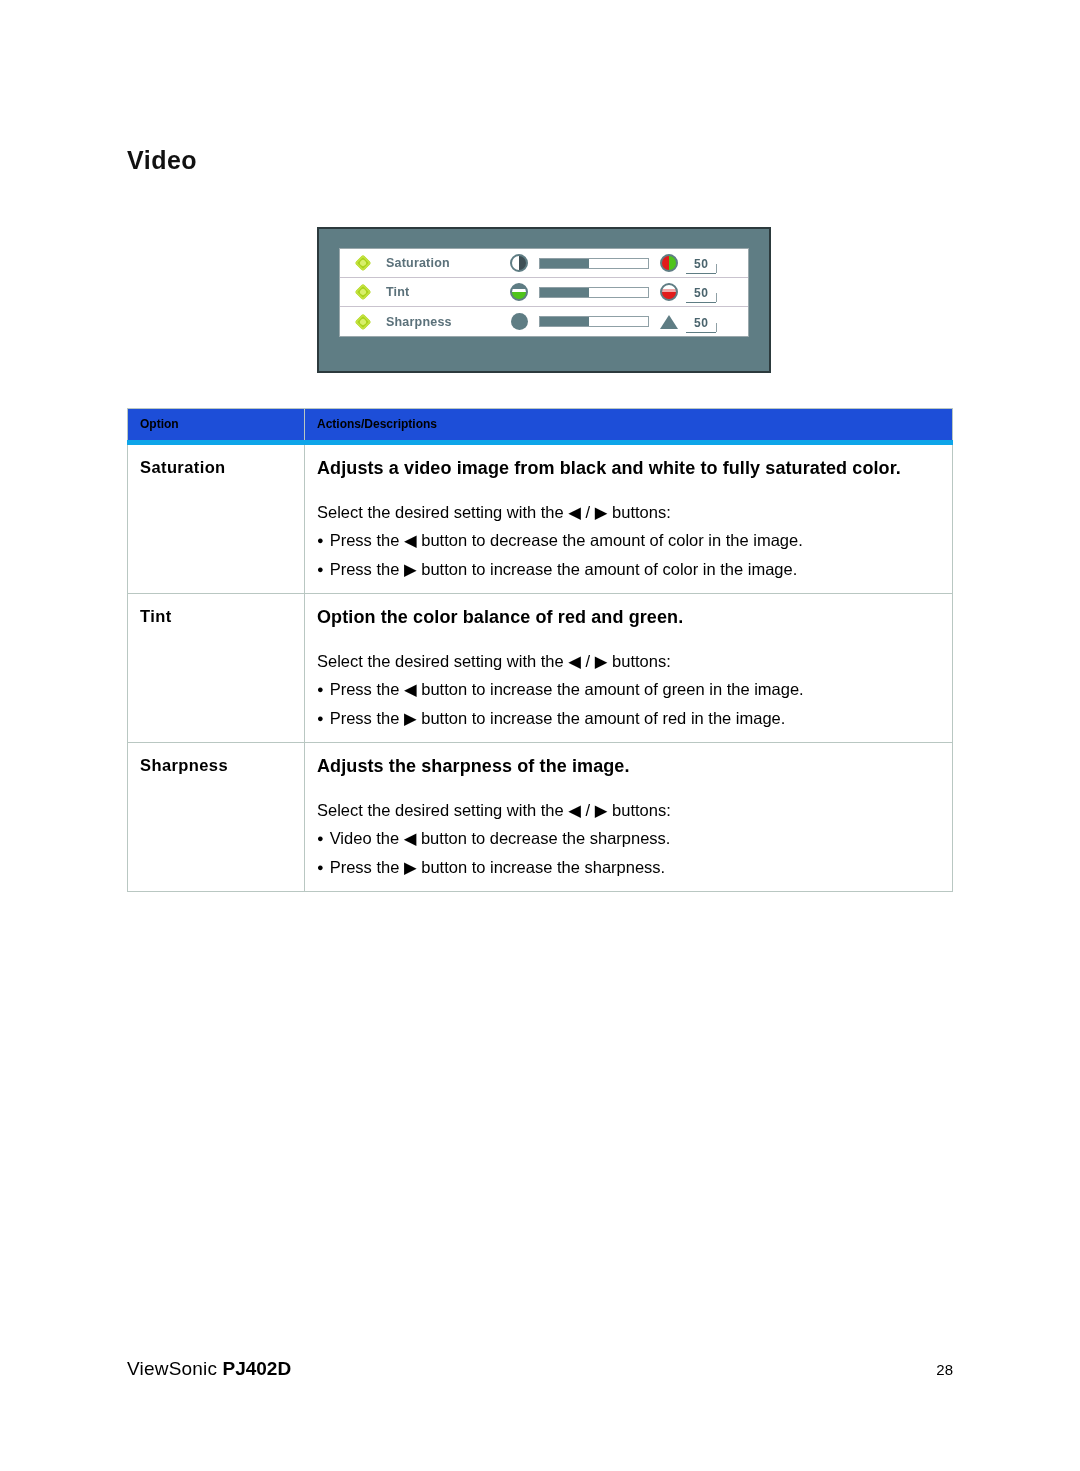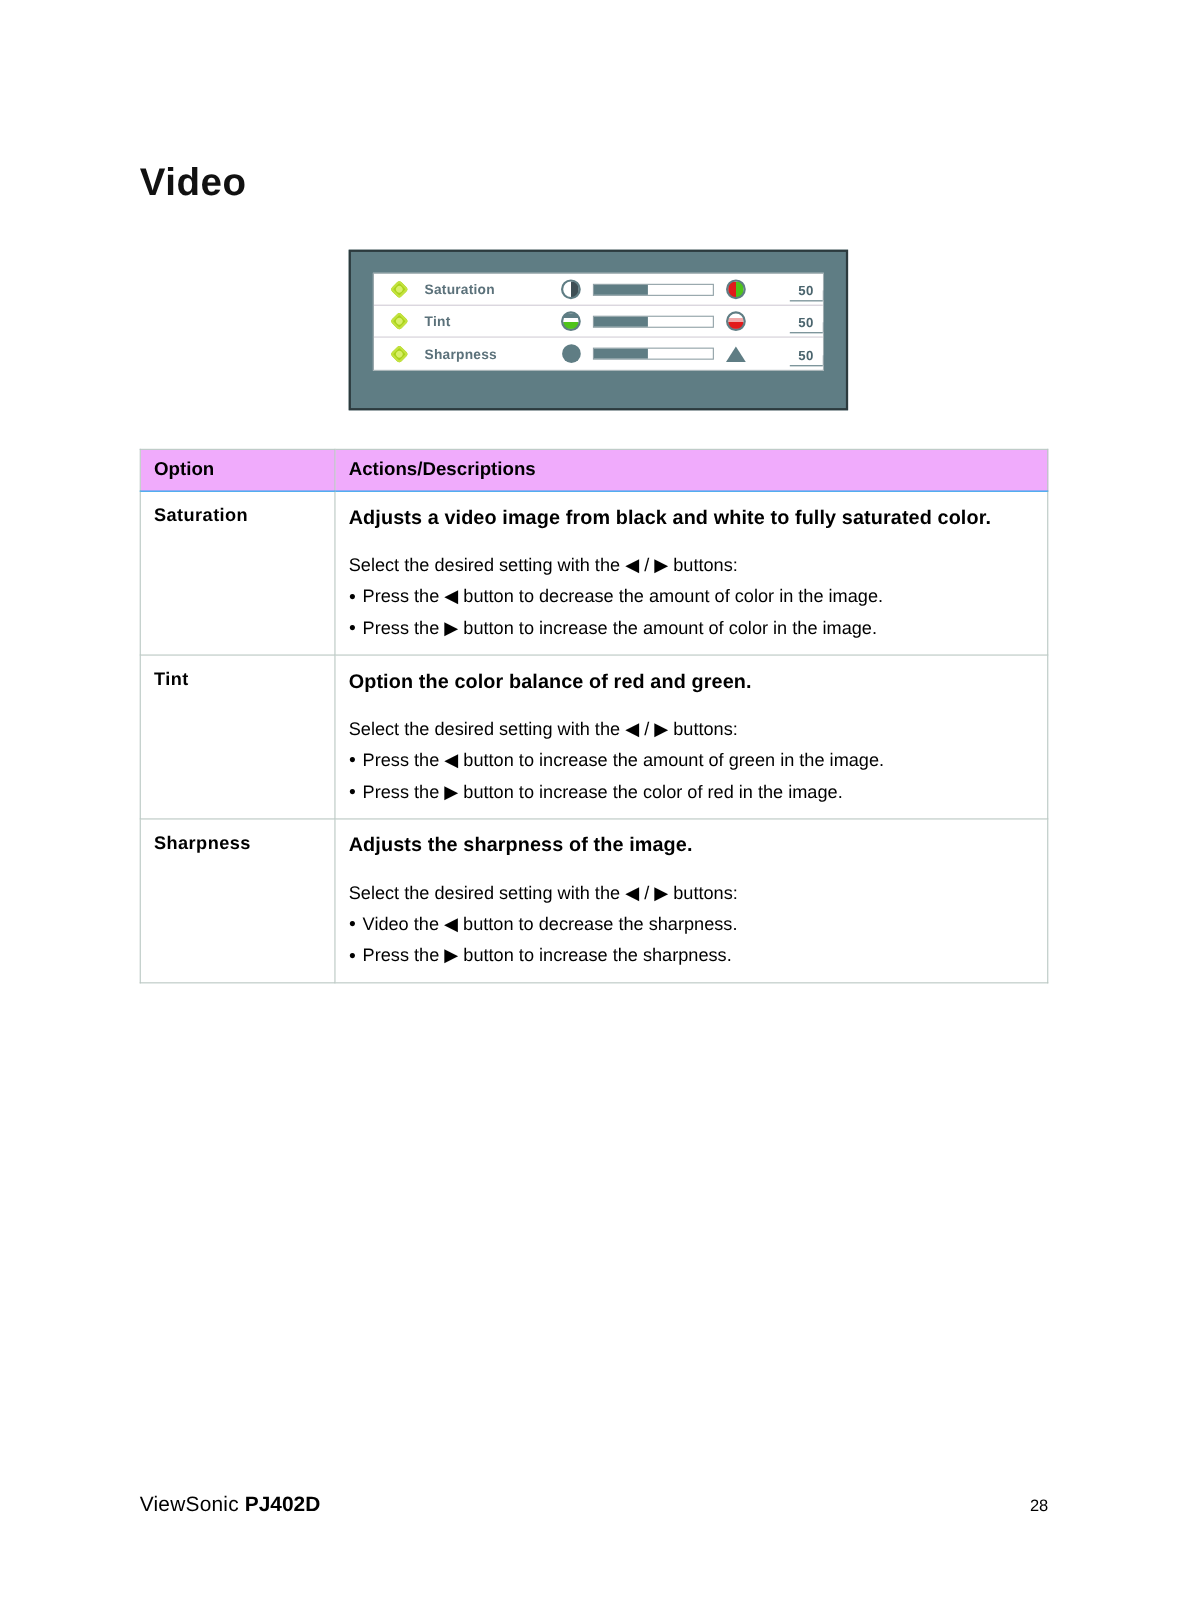--- a/index.html
+++ b/index.html
@@ -14,21 +14,21 @@
     font-family: "Liberation Sans", sans-serif;
     color: #000000;
     overflow: hidden;
   }
 
   
   .page-title {
     position: absolute;
     left: 127px;
     top: 146px;
-    font-size: 35px;
+    font-size: 25px;
     font-weight: bold;
     letter-spacing: 0.5px;
     color: #111111;
   }
 
   
   .osd-figure {
     position: absolute;
     left: 317px;
     top: 227px;
@@ -155,21 +155,21 @@
   .osd-slider-fill {
     position: absolute;
     left: 0; top: 0; bottom: 0;
     background: #5f7d84;
   }
 
   .osd-value-cell {
     width: 62px;
     flex: none;
     display: flex;
-    justify-content: flex-end;
+    justify-content: flex-start;
     align-items: flex-end;
     height: 100%;
     padding-bottom: 3px;
     box-sizing: border-box;
   }
   .osd-value-box {
     position: relative;
     padding: 0 8px 2px 8px;
     border-bottom: 1px solid #5f7d84;
     font-size: 12px;
@@ -195,25 +195,25 @@
     width: 826px;
     border-collapse: collapse;
     table-layout: fixed;
   }
   .opt-table th, .opt-table td {
     border: 1px solid #b9c7c2;
     vertical-align: top;
     text-align: left;
   }
   .opt-table thead th {
-    background: #f0abfc;
-    font-size: 17px;
+    background: #1d4ed8;
+    font-size: 12px;
     font-weight: bold;
     padding: 8px 12px 9px 12px;
-    border-bottom: 1px solid #0ea5e9;
+    border-bottom: 5px solid #0ea5e9;
   }
   .col-option { width: 152px; }
   .opt-table tbody td {
     padding: 8px 12px 10px 12px;
     font-size: 16.5px;
     line-height: 1.72;
   }
   .opt-name {
     font-weight: bold;
     font-size: 17px;
@@ -337,21 +337,21 @@
         <span class="desc-line bulleted">Press the ◀ button to decrease the amount of color in the image.</span>
         <span class="desc-line bulleted">Press the ▶ button to increase the amount of color in the image.</span>
       </td>
     </tr>
     <tr>
       <td class="opt-name">Tint</td>
       <td>
         <span class="desc-head">Option the color balance of red and green.</span>
         <span class="desc-line">Select the desired setting with the ◀ / ▶ buttons:</span>
         <span class="desc-line bulleted">Press the ◀ button to increase the amount of green in the image.</span>
-        <span class="desc-line bulleted">Press the ▶ button to increase the color of red in the image.</span>
+        <span class="desc-line bulleted">Press the ▶ button to increase the amount of red in the image.</span>
       </td>
     </tr>
     <tr>
       <td class="opt-name">Sharpness</td>
       <td>
         <span class="desc-head">Adjusts the sharpness of the image.</span>
         <span class="desc-line">Select the desired setting with the ◀ / ▶ buttons:</span>
         <span class="desc-line bulleted">Video the ◀ button to decrease the sharpness.</span>
         <span class="desc-line bulleted">Press the ▶ button to increase the sharpness.</span>
       </td>

